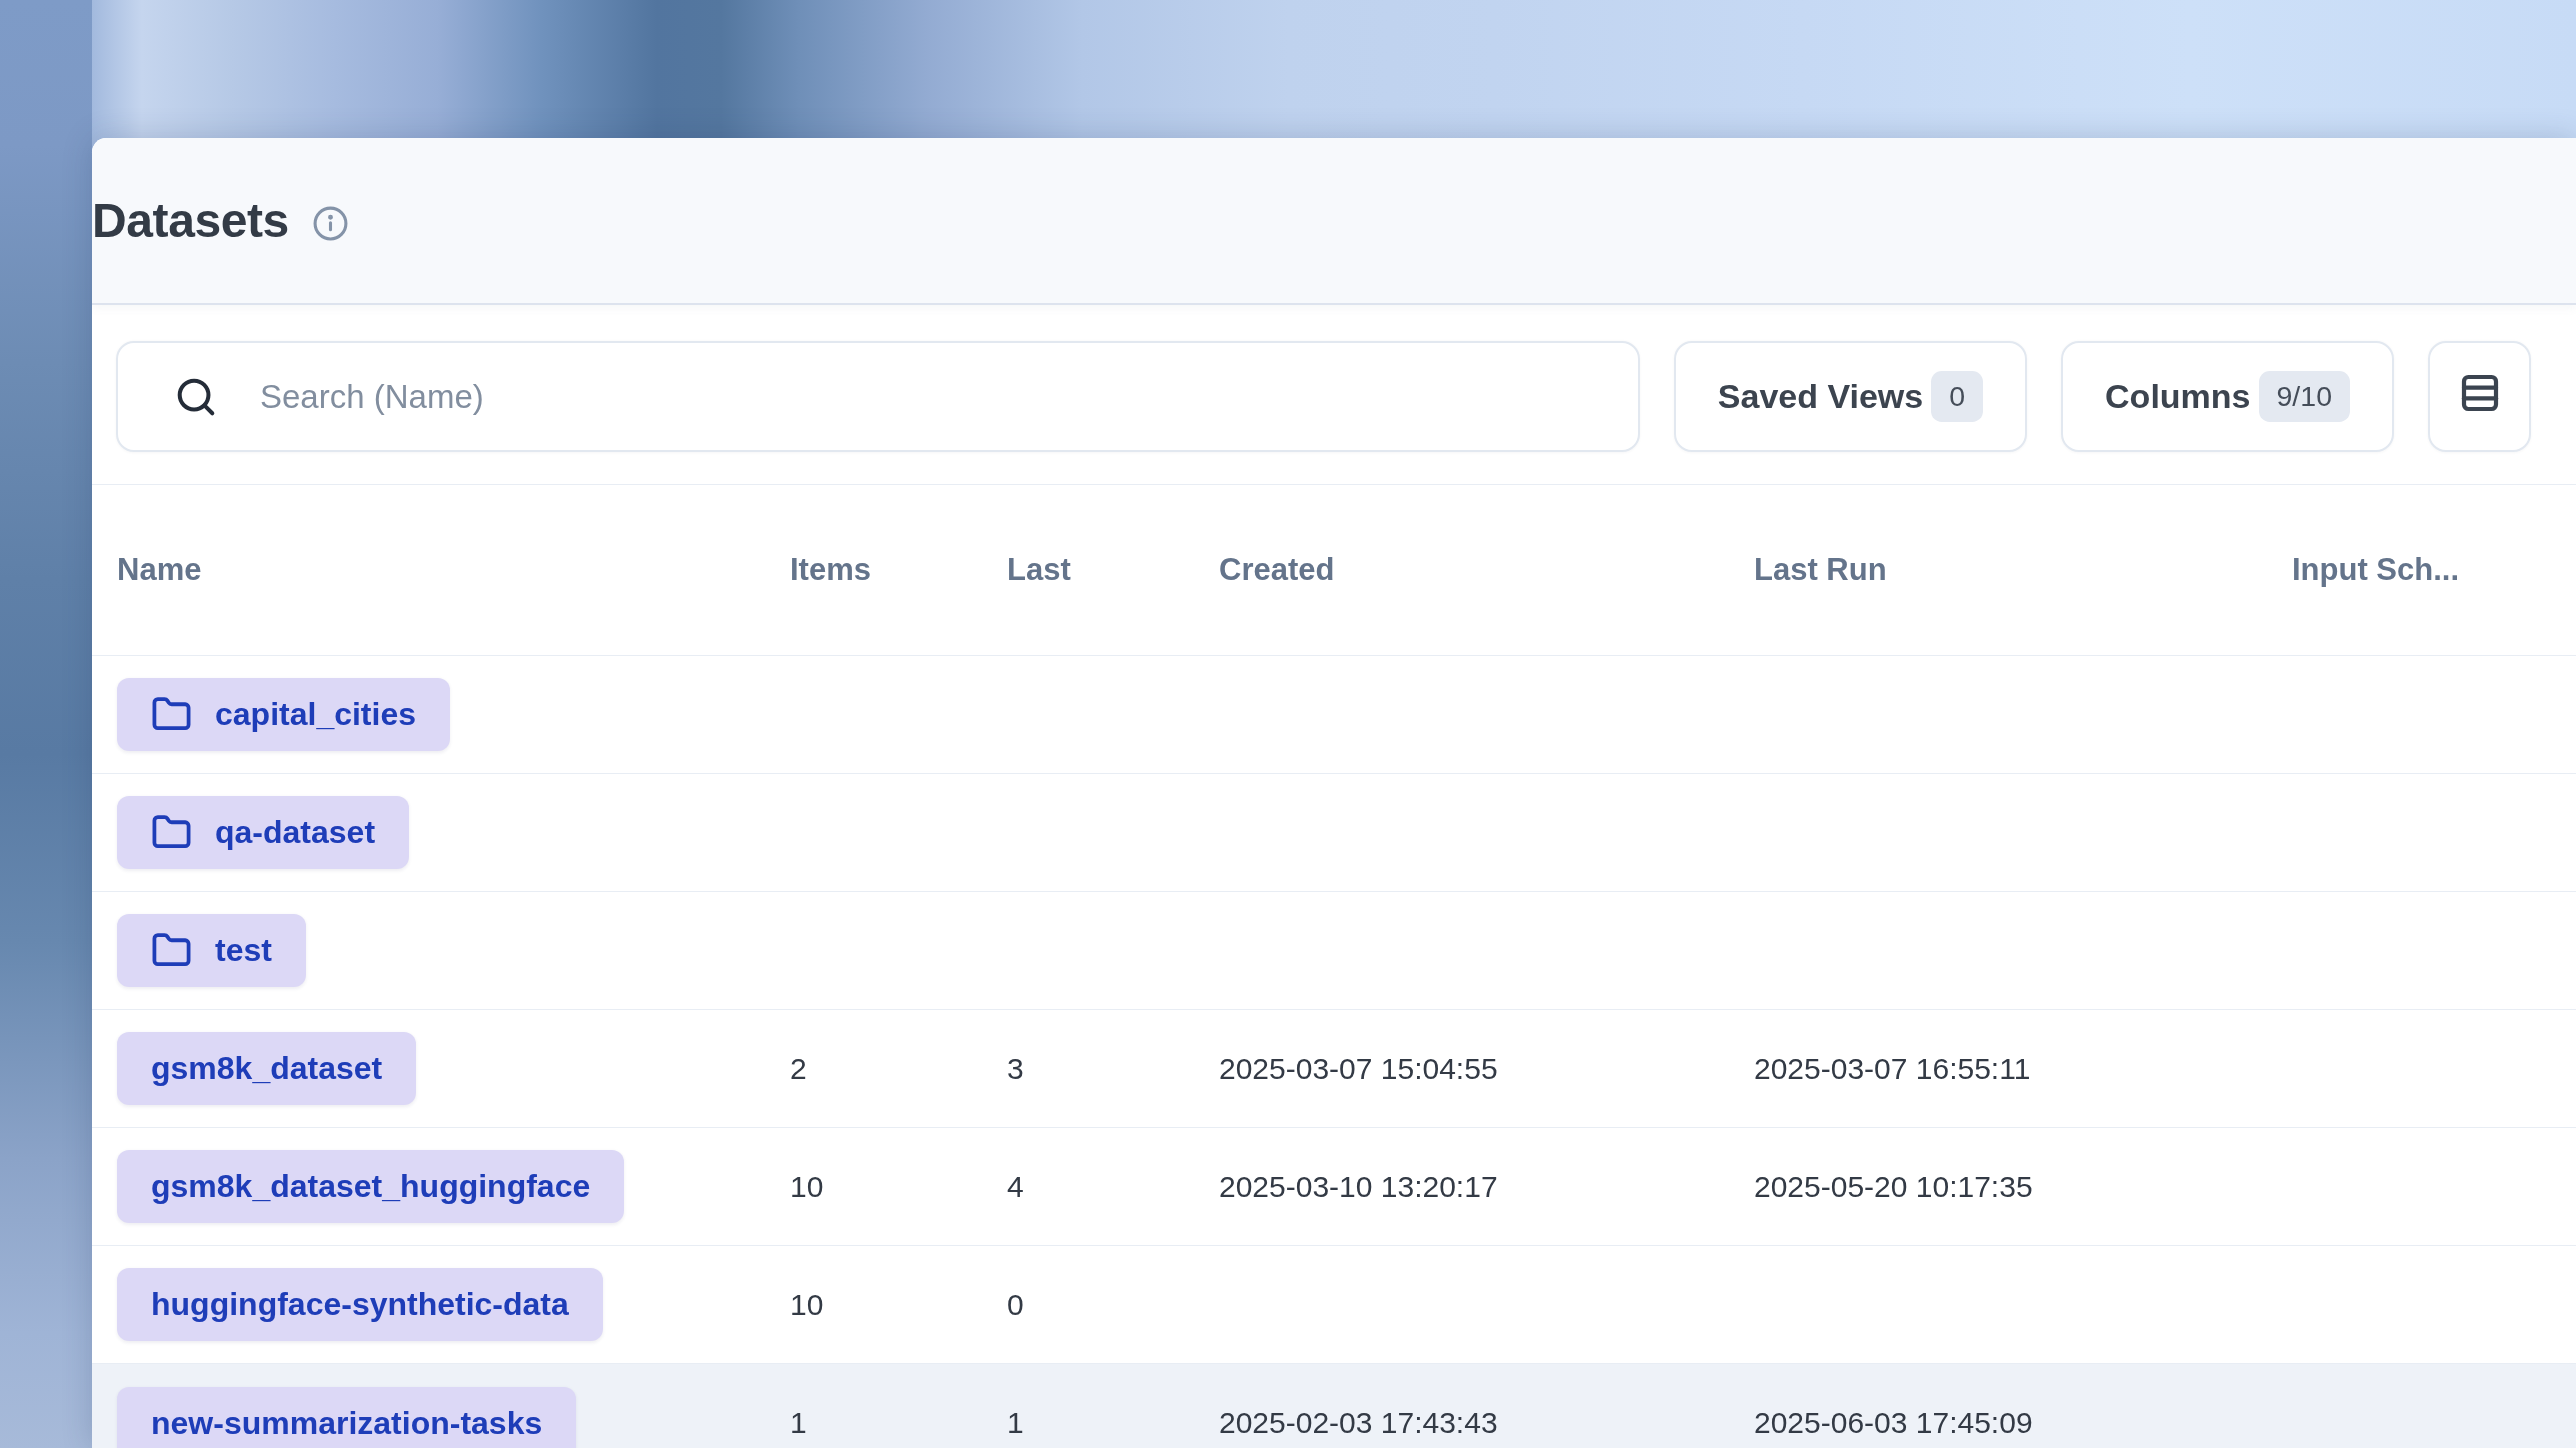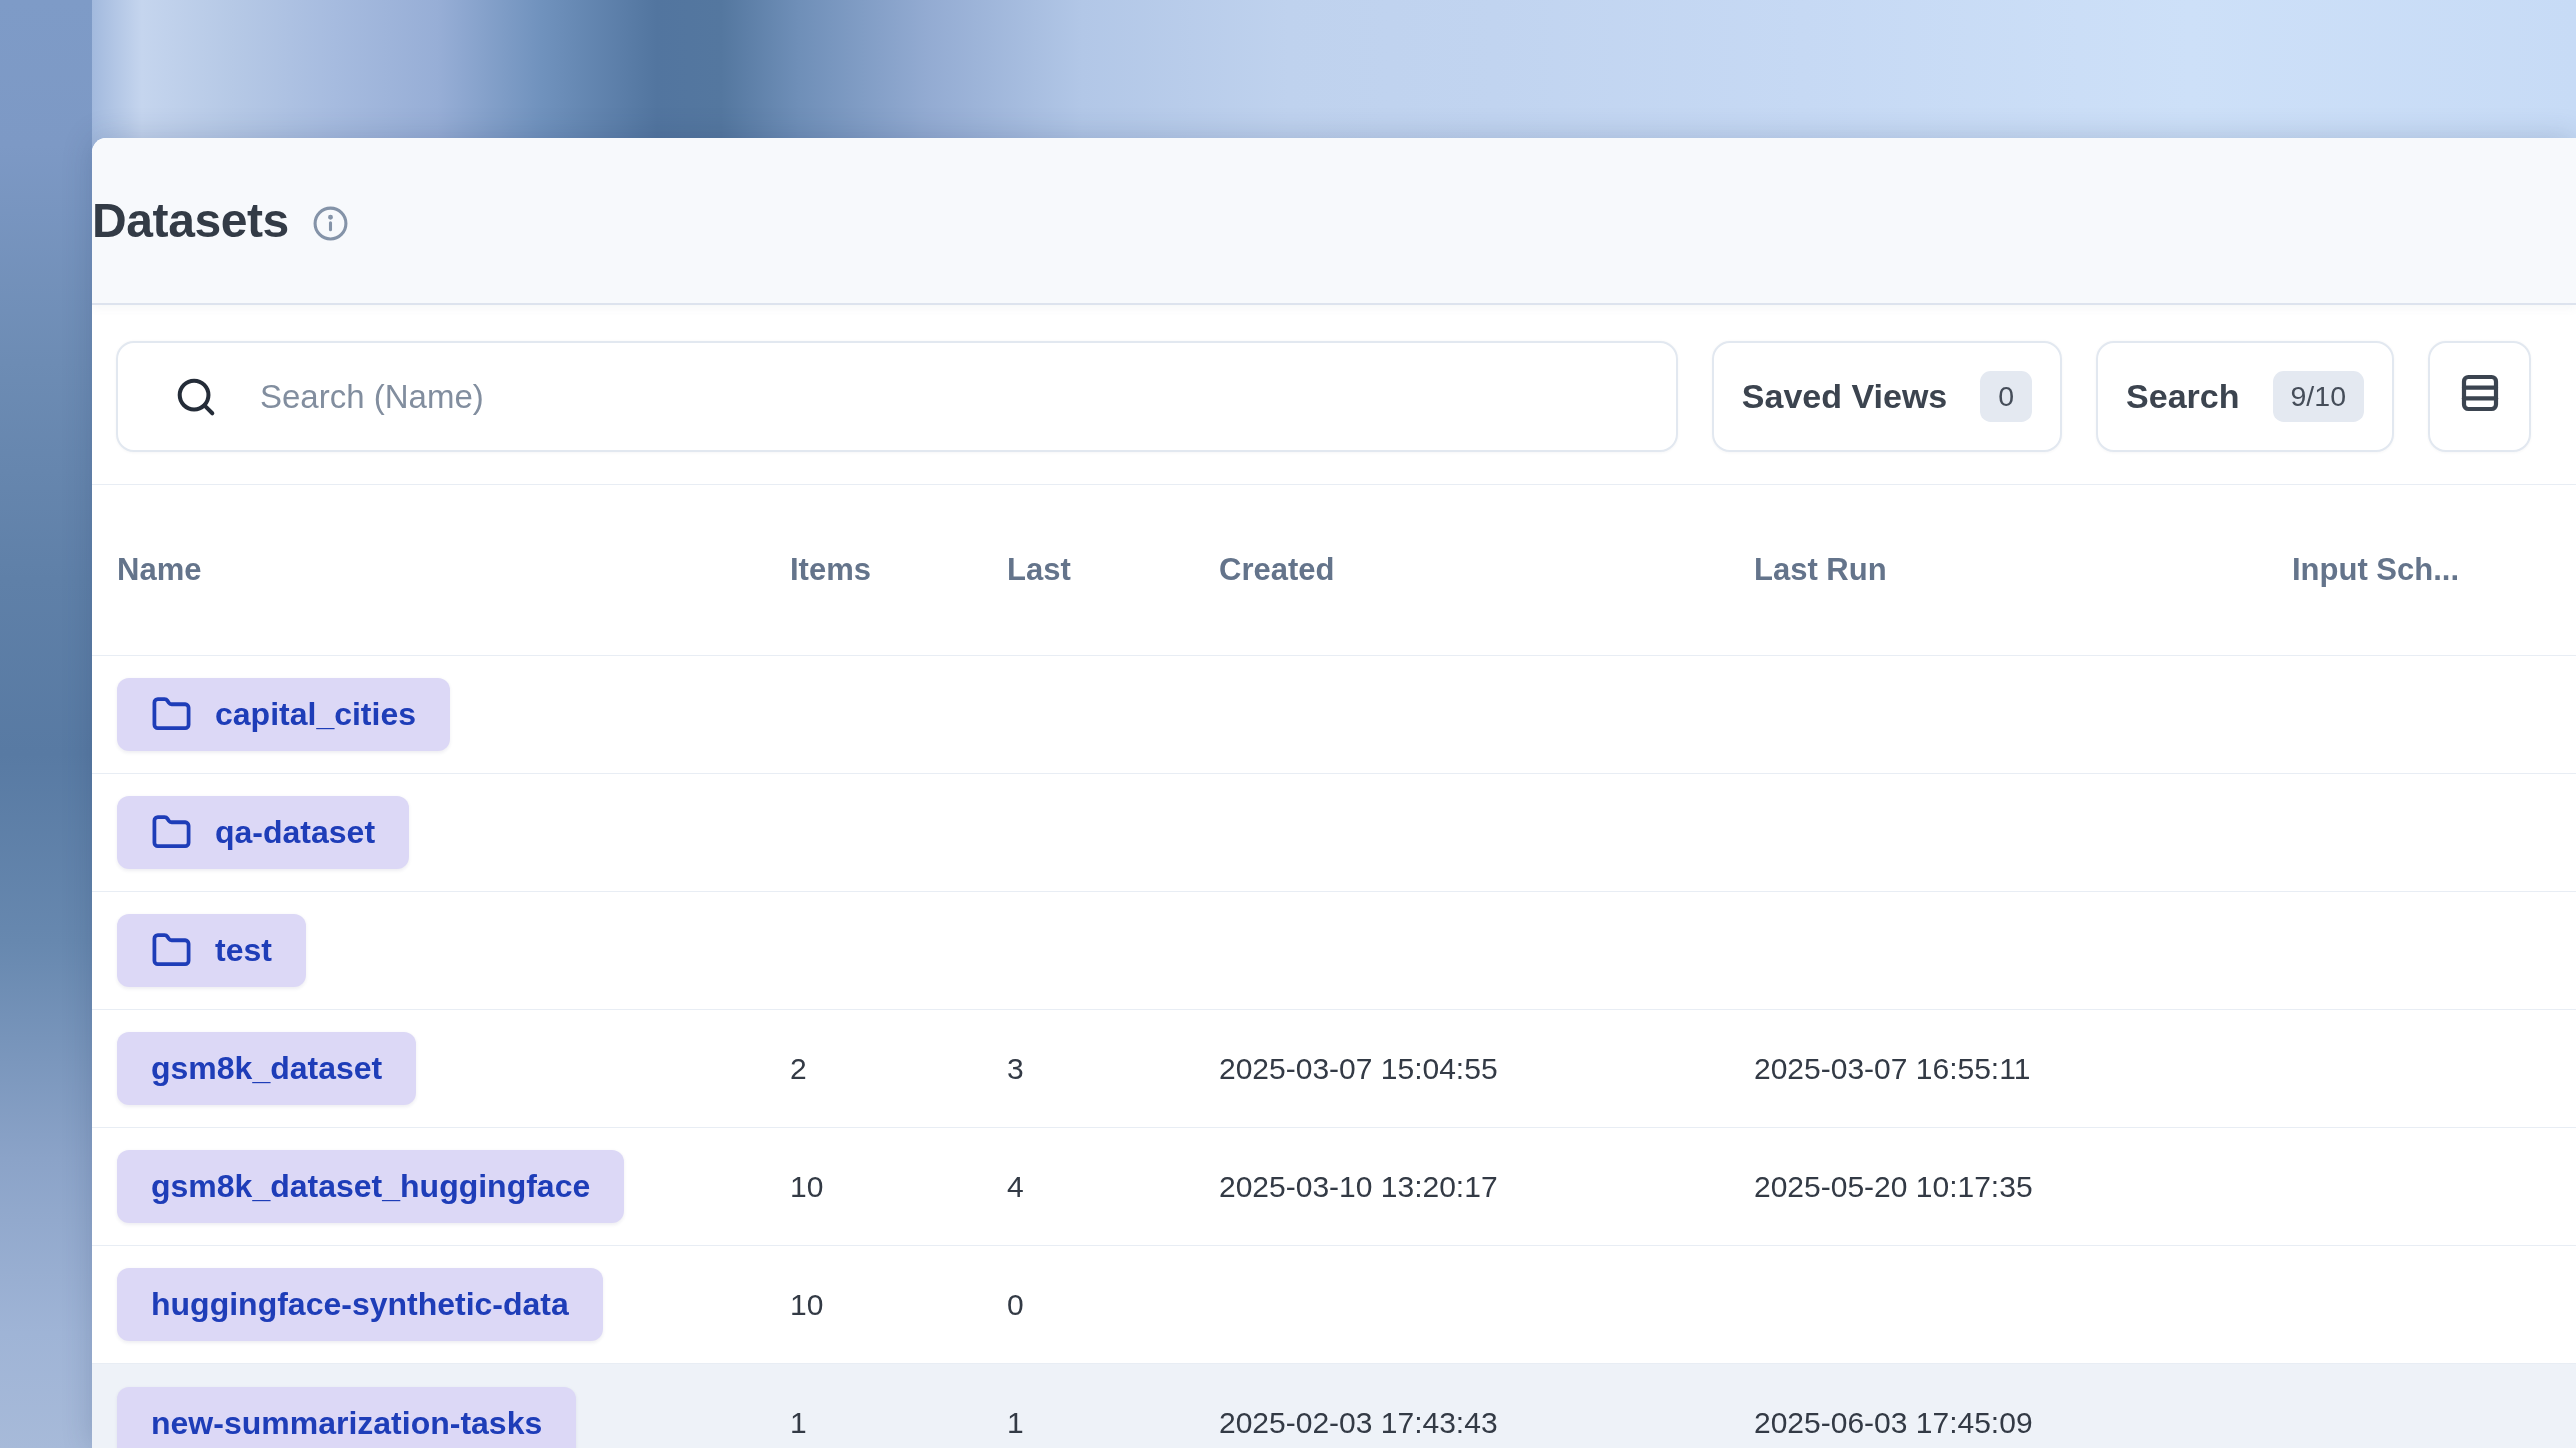--- a/index.html
+++ b/index.html
@@ -90,22 +90,22 @@
     background: transparent;
   }
   .search-box input::placeholder { color: #828e9f; }
   .btn {
     height: 111px;
     border: 2.7px solid #e2e8f0;
     border-radius: 18px;
     background: #ffffff;
     display: flex;
     align-items: center;
-    gap: 33px;
-    padding: 0 28px;
+    gap: 8px;
+    padding: 0 42px;
     box-sizing: border-box;
     font-size: 34px;
     font-weight: 600;
     color: #3c444f;
     cursor: pointer;
     flex: none;
     box-shadow: 0 0.9px 2.7px rgba(16,24,40,0.04);
   }
   .count-badge {
     background: #e4e9f1;
@@ -200,21 +200,21 @@
       </span>
       <input type="text" value="" placeholder="Search (Name)" style="">
     </div>
 
     <div class="btn">
       <span>Saved Views</span>
       <span class="count-badge">0</span>
     </div>
 
     <div class="btn">
-      <span>Search</span>
+      <span>Columns</span>
       <span class="count-badge">9/10</span>
     </div>
 
     <div class="btn icon-btn">
       <span>
         <svg width="48" height="48" viewBox="0 0 24 24" fill="none" stroke="#3b4450" stroke-width="2.1" stroke-linecap="round" stroke-linejoin="round">
           <rect x="4" y="4" width="16" height="16" rx="2.2"></rect>
           <line x1="4" y1="9.33" x2="20" y2="9.33"></line>
           <line x1="4" y1="14.66" x2="20" y2="14.66"></line>
         </svg>

